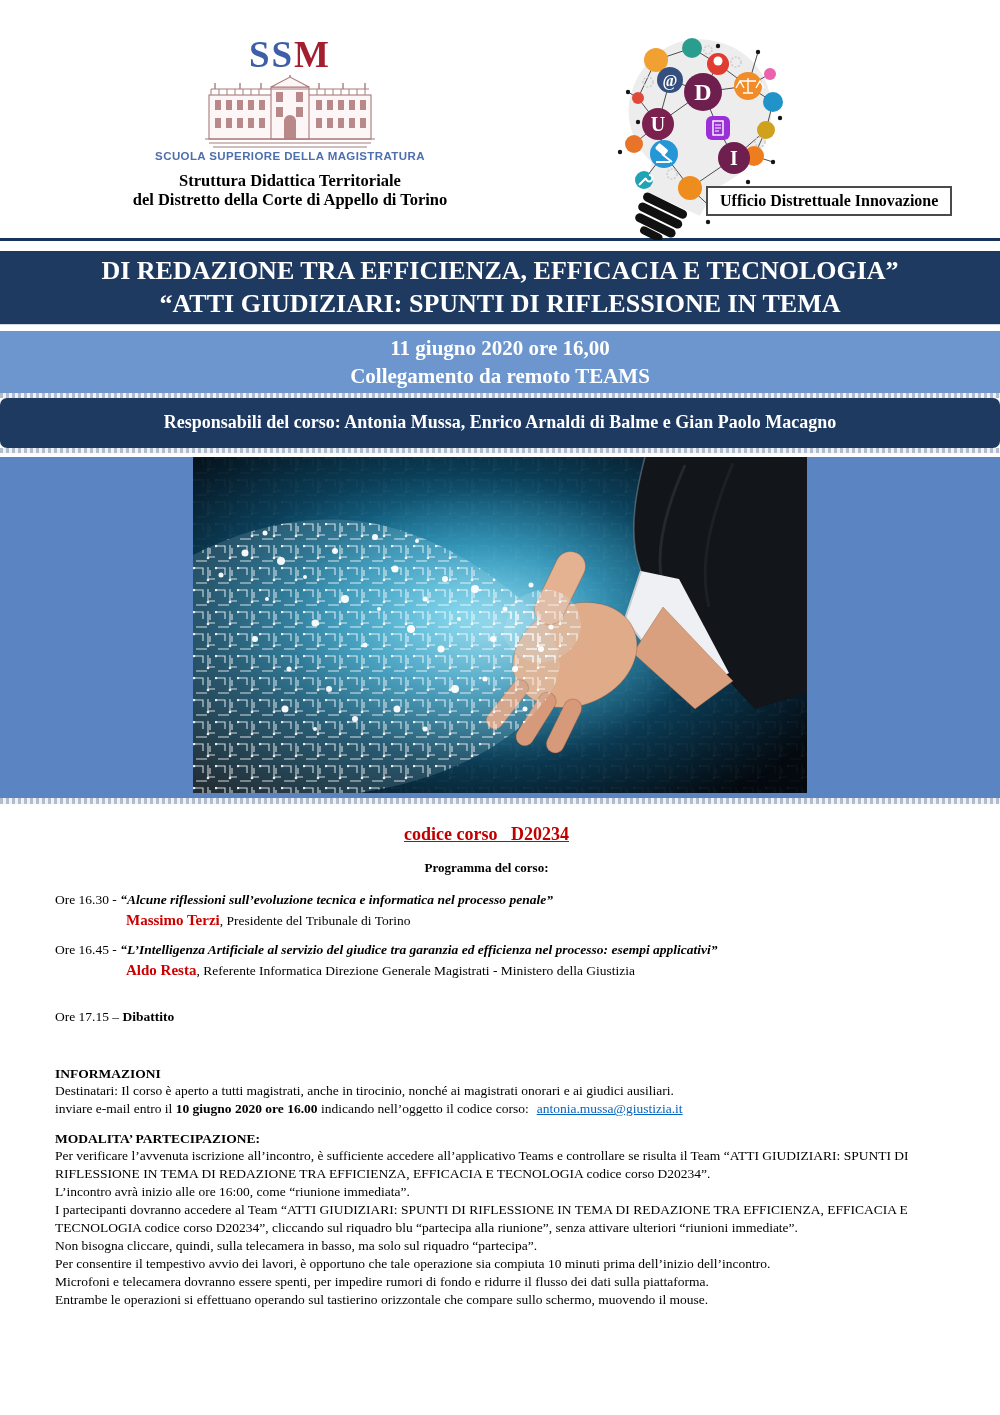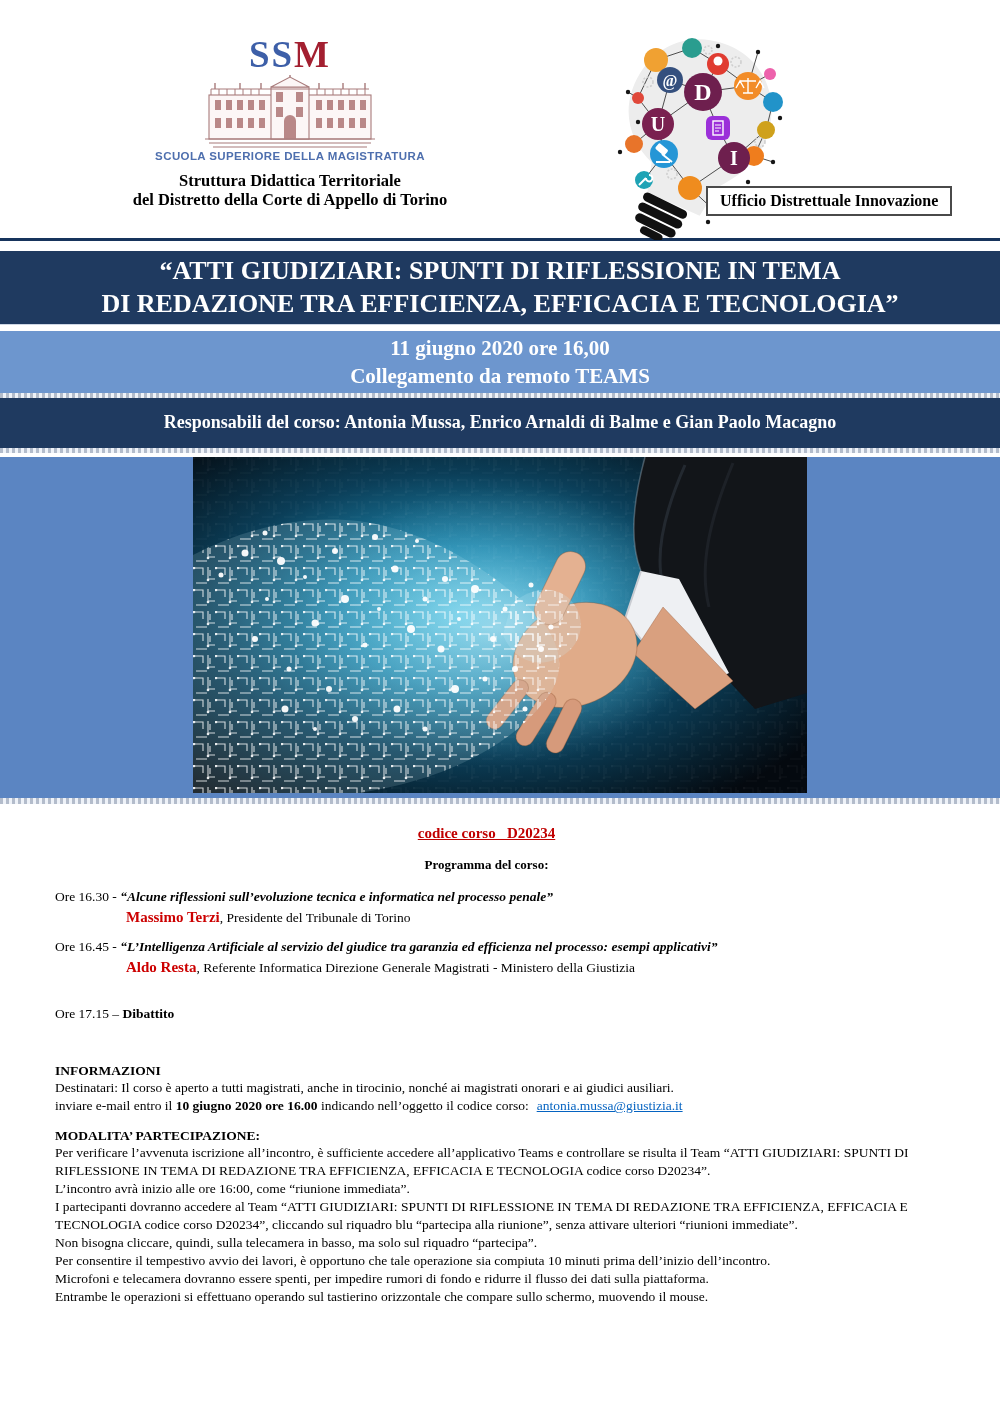--- a/index.html
+++ b/index.html
@@ -25,28 +25,28 @@
   .rule{height:3px;background:#17345c;}
   .gapw{height:10px;background:#fff;}
   .title-bar{background:#1f3a60;color:#fff;text-align:center;font-weight:bold;
              font-size:26px;line-height:33px;padding:3px 0 4px;}
   .gap6{height:6px;background:#fff;border-top:1px solid #cdd6e4;}
   .date-bar{background:#6d96ce;color:#fff;text-align:center;font-weight:bold;
             font-size:21px;line-height:28px;padding:3px 0;}
   .hatch{height:5px;background:repeating-linear-gradient(90deg,#b3bccb 0 3px,#eef2f8 3px 6px);}
   .hatch.tall{height:6px;}
   .resp-bar{background:#1f3a60;color:#fff;text-align:center;font-weight:bold;
-            font-size:18px;line-height:21px;padding:14px 0 15px;}
+            font-size:18px;line-height:21px;padding:14px 0 15px;border-radius:7px;}
   .image-band{background:#5b85c2;height:341px;}
   .photo{display:block;margin:4px auto 0;width:614px;height:336px;}
 
   
   .content{padding:0 42px 0 55px;}
   .code-line{margin-top:20px;width:863px;text-align:center;}
-  .code-text{color:#c00000;font-weight:bold;font-size:15px;text-decoration:underline;white-space:pre;}
+  .code-text{color:#c00000;font-weight:bold;font-size:18px;text-decoration:underline;white-space:pre;}
   .prog-head{margin-top:15px;width:863px;text-align:center;font-weight:bold;font-size:13px;}
   .sessions{margin-top:16px;font-size:13.5px;}
   .session{margin-bottom:13px;}
   .s1{line-height:16px;}
   .stitle{font-weight:bold;font-style:italic;}
   .s2{padding-left:71px;margin-top:4px;line-height:16px;}
   .speaker{color:#cc0000;font-weight:bold;font-size:15px;}
   .debate{margin-top:30px;font-size:13.5px;line-height:16px;}
   .debate .bold{font-weight:bold;}
   .sec-head{font-weight:bold;font-size:13.5px;line-height:17px;}
@@ -186,22 +186,22 @@
           <rect x="40" y="200" width="24" height="8" rx="4"></rect>
         </g>
       </svg>
       <div class="udi-box"><span>Ufficio Distrettuale Innovazione</span></div>
     </div>
   </header>
 
   <div class="rule"></div>
   <div class="gapw"></div>
   <section class="title-bar">
+    <div>DI REDAZIONE TRA EFFICIENZA, EFFICACIA E TECNOLOGIA”</div>
     <div>“ATTI GIUDIZIARI: SPUNTI DI RIFLESSIONE IN TEMA</div>
-    <div>DI REDAZIONE TRA EFFICIENZA, EFFICACIA E TECNOLOGIA”</div>
   </section>
   <div class="gap6"></div>
   <section class="date-bar">
     <div>11 giugno 2020 ore 16,00</div>
     <div>Collegamento da remoto TEAMS</div>
   </section>
   <div class="hatch"></div>
   <section class="resp-bar">
     <div>Responsabili del corso: Antonia Mussa, Enrico Arnaldi di Balme e Gian Paolo Macagno</div>
   </section>

